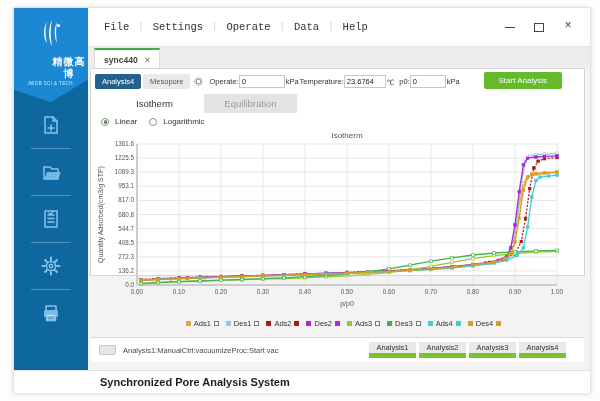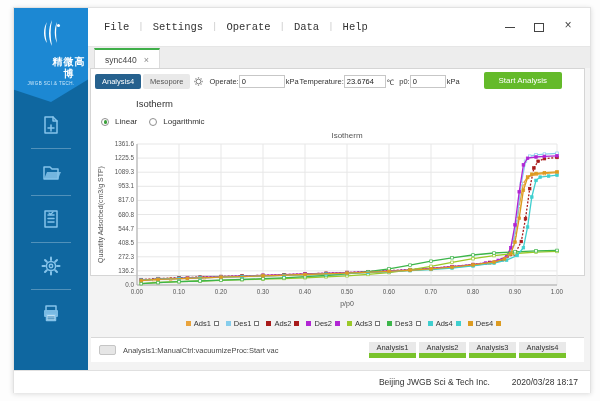--- a/index.html
+++ b/index.html
@@ -23,21 +23,21 @@
   .main { position:absolute; left:74px; top:0; right:0; height:362px; background:#f3f3f3; }
   .titlebar { height:38px; background:#fff; display:flex; align-items:center;font-family:Liberation Mono, monospace; }
   .menus { display:flex; align-items:center; gap:9px; padding-left:16px; font-size:10.5px; color:#333; }
   .menu-item { cursor:pointer; }
   .menu-sep { color:#c9c9c9; font-size:9px; }
   .win-controls { margin-left:auto; display:flex; align-items:center; gap:17px; padding-right:16px; }
   .wc { width:12px; height:12px; position:relative; cursor:pointer; color:#444; font-size:12px; line-height:10px; text-align:center; }
   .wc-min::after { content:""; position:absolute; left:1px; right:1px; top:6px; height:1.4px; background:#444; }
   .wc-max::after { content:""; position:absolute; left:1px; top:2px; width:8px; height:7px; border:1.3px solid #444; }
 
-  .tabstrip { height:22px; background:#ededed; border-top:1px solid #e6e6e6; position:relative; }
+  .tabstrip { height:22px; background:#ededed; border-top:1px solid #e6e6e6; position:relative;font-weight:bold; }
   .doc-tab { position:absolute; left:6px; top:1px; height:21px; width:66px; background:#fff;
              border:1px solid #dcdcdc; border-bottom:none; border-top:2px solid #3fae49;
              display:flex; align-items:center; justify-content:center; gap:7px; font-size:8.5px; color:#444; cursor:pointer; }
   .doc-tab .close { color:#8a8a8a; font-size:9px; cursor:pointer; }
 
   .panel { position:absolute; left:2px; top:60px; width:495px; height:208px; background:#fff; border:1px solid #d5d5d5; }
 
   .toolbar { position:absolute; left:4px; top:3px; right:2px; height:19px; display:flex; align-items:center; font-size:7.5px; color:#333; }
   .btn-a4 { background:#26618e; color:#fff; padding:3px 7px; border-radius:2px; font-size:7.5px; cursor:pointer; }
   .btn-meso { background:#e9e9e9; color:#555; padding:3px 7px; margin-left:2px; border-radius:2px; cursor:pointer; }
@@ -202,20 +202,21 @@
         <input class="tb-input" style="width: 42px;" value="23.6764">
         <span class="tb-unit">℃</span>
         <span class="tb-label">p0:</span>
         <input class="tb-input" style="width: 36px;" value="0">
         <span class="tb-unit">kPa</span>
         <span class="btn-start">Start Analysis</span>
       </div>
 
       <div class="viewtabs" id="viewtabs">
           <div class="vtab active">Isotherm</div>
+          <div class="vtab inactive">Equilibration</div>
         </div>
 
       <div class="radios">
         <span class="radio checked"></span>
         <span class="radio-lbl">Linear</span>
         <span class="radio"></span>
         <span class="radio-lbl">Logarithmic</span>
       </div>
 
       <div class="chart-wrap">
@@ -535,18 +536,15 @@
             <div class="abtn">
               <div class="abtn-top">Analysis4</div>
               <div class="abtn-bar"></div>
             </div>
           </div>
       </div>
     </div>
   </div>
 
   <div class="footer">
-    <div class="f-right">
-      <span>Beijing JWGB Sci &amp; Tech Inc.</span>
-      <span>2020/03/28 18:17</span>
-    </div>
+    <span class="f-title">Synchronized Pore Analysis System</span>
   </div>
 </div>
 
 </body></html>

